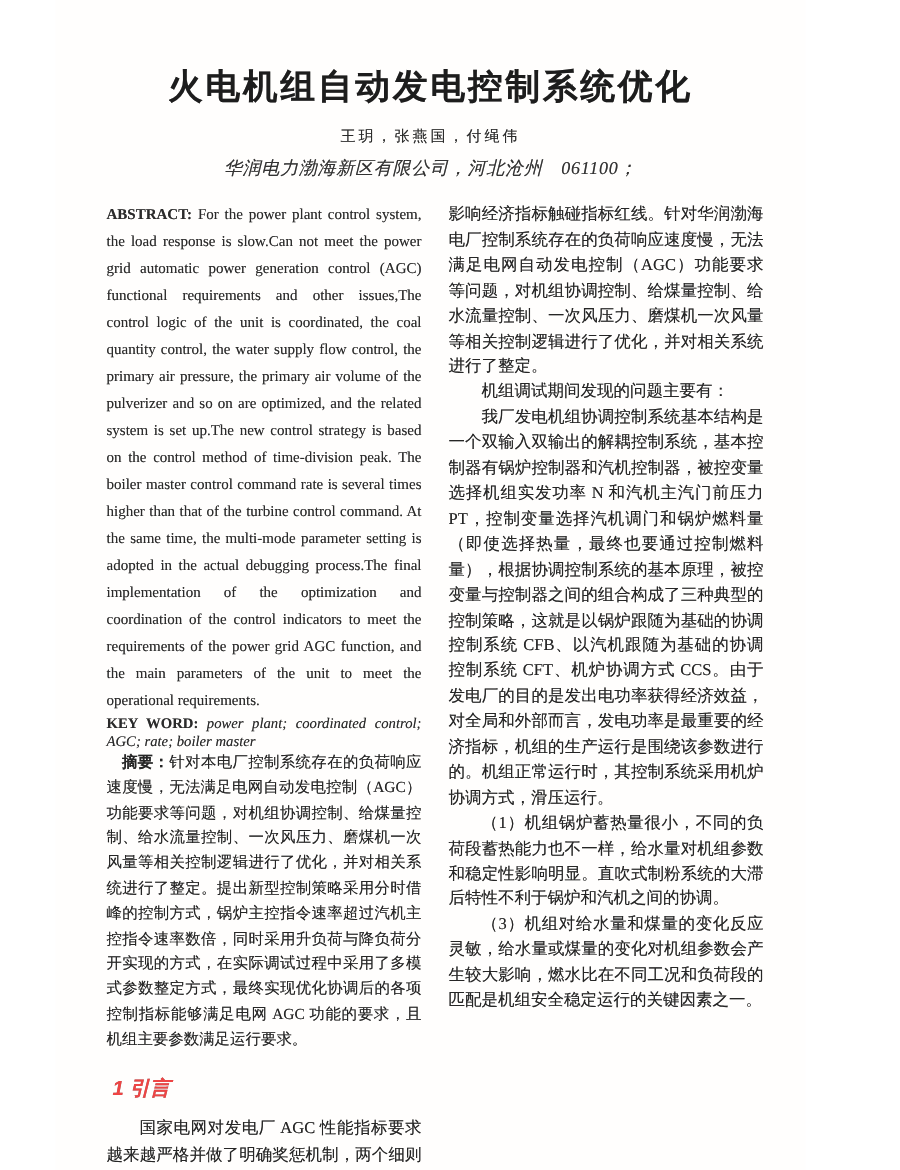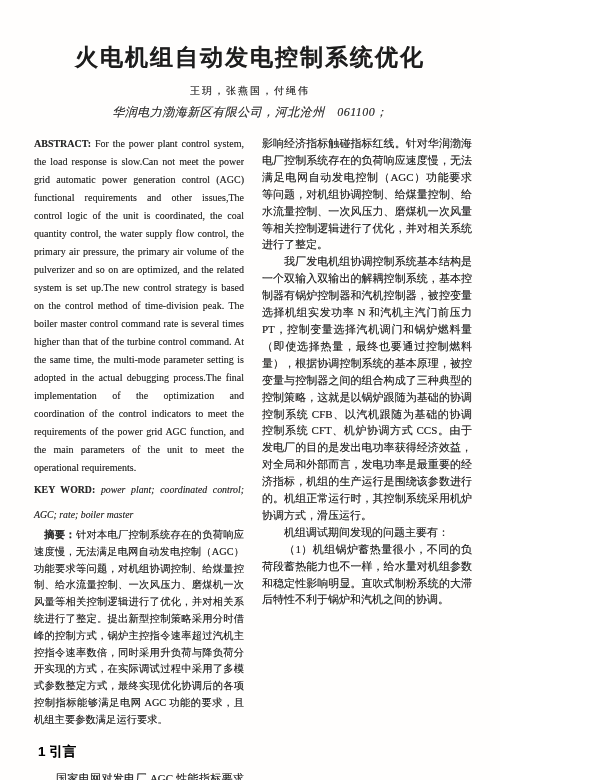--- a/index.html
+++ b/index.html
@@ -4,20 +4,21 @@
 <style>
   html,body{margin:0;padding:0;background:#ffffff;}
   .page{
     position:relative;
     width:500px;height:780px;
     background:#fffefd;
     overflow:hidden;
     color:#232323;
     font-family:"Liberation Serif","DejaVu Serif",serif;
     box-sizing:border-box;
+    margin-left:37px;
   }
   header{padding-top:42px;text-align:center;}
   .title{
     margin:0;
     font-family:"Liberation Sans","DejaVu Sans",sans-serif;
     font-size:23px;font-weight:bold;letter-spacing:2px;color:#1d1d1d;
   }
   .authors{margin-top:11px;font-size:10px;letter-spacing:2px;color:#2a2a2a;}
   .affiliation{margin-top:6px;font-size:12px;font-style:italic;letter-spacing:0.5px;color:#333;}
   .columns{
@@ -27,36 +28,36 @@
   }
   .col{width:260px;text-align:justify;}
   .col p{margin:0;}
   
   .abstract-en{
     margin-left:26px;
     font-size:10px;line-height:18px;color:#2b2b2b;
   }
   .keywords-en{
     margin-left:26px;margin-top:12px;
-    font-size:9.8px;line-height:25px;color:#2b2b2b;
+    font-size:9.8px;line-height:12px;color:#2b2b2b;
   }
   .keywords-en .val{font-style:italic;}
   .abstract-zh{
     margin-top:12px;margin-left:13px;
     font-size:10.3px;line-height:16.8px;text-indent:1em;color:#262626;
   }
   .keywords-zh{
     margin-top:7px;margin-left:13px;
     font-size:10.3px;line-height:16px;text-indent:1em;color:#262626;
   }
   .lbl{font-weight:bold;}
   .section-heading{
     margin:14px 0 8px 4px !important;
     font-family:"Liberation Sans","DejaVu Sans",sans-serif;
-    font-size:13.5px;font-weight:bold;color:#000000;
+    font-size:13.5px;font-weight:bold;color:#ef4444;font-style:italic;
   }
   .intro-para{
     font-size:11px;line-height:18px;text-indent:2em;color:#262626;
   }
   
   .col.right p{font-size:11px;line-height:16.9px;color:#262626;}
   .col.right p.indent{text-indent:2em;}
   
   .page *{text-shadow:0 0 0.4px rgba(40,40,40,0.55);}
 </style>
@@ -81,19 +82,20 @@
       <p class="abstract-zh"><span class="lbl">摘要：</span><span class="val">针对本电厂控制系统存在的负荷响应速度慢，无法满足电网自动发电控制（AGC）功能要求等问题，对机组协调控制、给煤量控制、给水流量控制、一次风压力、磨煤机一次风量等相关控制逻辑进行了优化，并对相关系统进行了整定。提出新型控制策略采用分时借峰的控制方式，锅炉主控指令速率超过汽机主控指令速率数倍，同时采用升负荷与降负荷分开实现的方式，在实际调试过程中采用了多模式参数整定方式，最终实现优化协调后的各项控制指标能够满足电网 AGC 功能的要求，且机组主要参数满足运行要求。</span></p>
 
 
       <p class="section-heading">1 引言</p>
 
       <p class="intro-para">国家电网对发电厂 AGC 性能指标要求越来越严格并做了明确奖惩机制，两个细则中对 AGC 综合性能指标进行了具体评分以此对电厂作出考核。为满足电网的机组负荷频繁变动要求，我厂协调系统需要不断优化改进。现阶段我厂机组协调投入后主汽压力、中间温度波动较大、燃煤量控制不稳定长期如此不利于机组经济与稳定运行，不利于与增益管理实现。</p>
     </div>
 
     <div class="col right">
       <p>影响经济指标触碰指标红线。针对华润渤海电厂控制系统存在的负荷响应速度慢，无法满足电网自动发电控制（AGC）功能要求等问题，对机组协调控制、给煤量控制、给水流量控制、一次风压力、磨煤机一次风量等相关控制逻辑进行了优化，并对相关系统进行了整定。</p>
+      <p class="indent">机组调试期间发现的问题主要有：</p>
       <p class="indent">我厂发电机组协调控制系统基本结构是一个双输入双输出的解耦控制系统，基本控制器有锅炉控制器和汽机控制器，被控变量选择机组实发功率 N 和汽机主汽门前压力 PT，控制变量选择汽机调门和锅炉燃料量（即使选择热量，最终也要通过控制燃料量），根据协调控制系统的基本原理，被控变量与控制器之间的组合构成了三种典型的控制策略，这就是以锅炉跟随为基础的协调控制系统 CFB、以汽机跟随为基础的协调控制系统 CFT、机炉协调方式 CCS。由于发电厂的目的是发出电功率获得经济效益，对全局和外部而言，发电功率是最重要的经济指标，机组的生产运行是围绕该参数进行的。机组正常运行时，其控制系统采用机炉协调方式，滑压运行。</p>
-      <p class="indent">机组调试期间发现的问题主要有：</p>
       <p class="indent">（1）机组锅炉蓄热量很小，不同的负荷段蓄热能力也不一样，给水量对机组参数和稳定性影响明显。直吹式制粉系统的大滞后特性不利于锅炉和汽机之间的协调。</p>
+      <p class="indent">（3）机组对给水量和煤量的变化反应灵敏，给水量或煤量的变化对机组参数会产生较大影响，燃水比在不同工况和负荷段的匹配是机组安全稳定运行的关键因素之一。</p>
     </div>
 
   </div>
 </div>
 
 </body></html>

